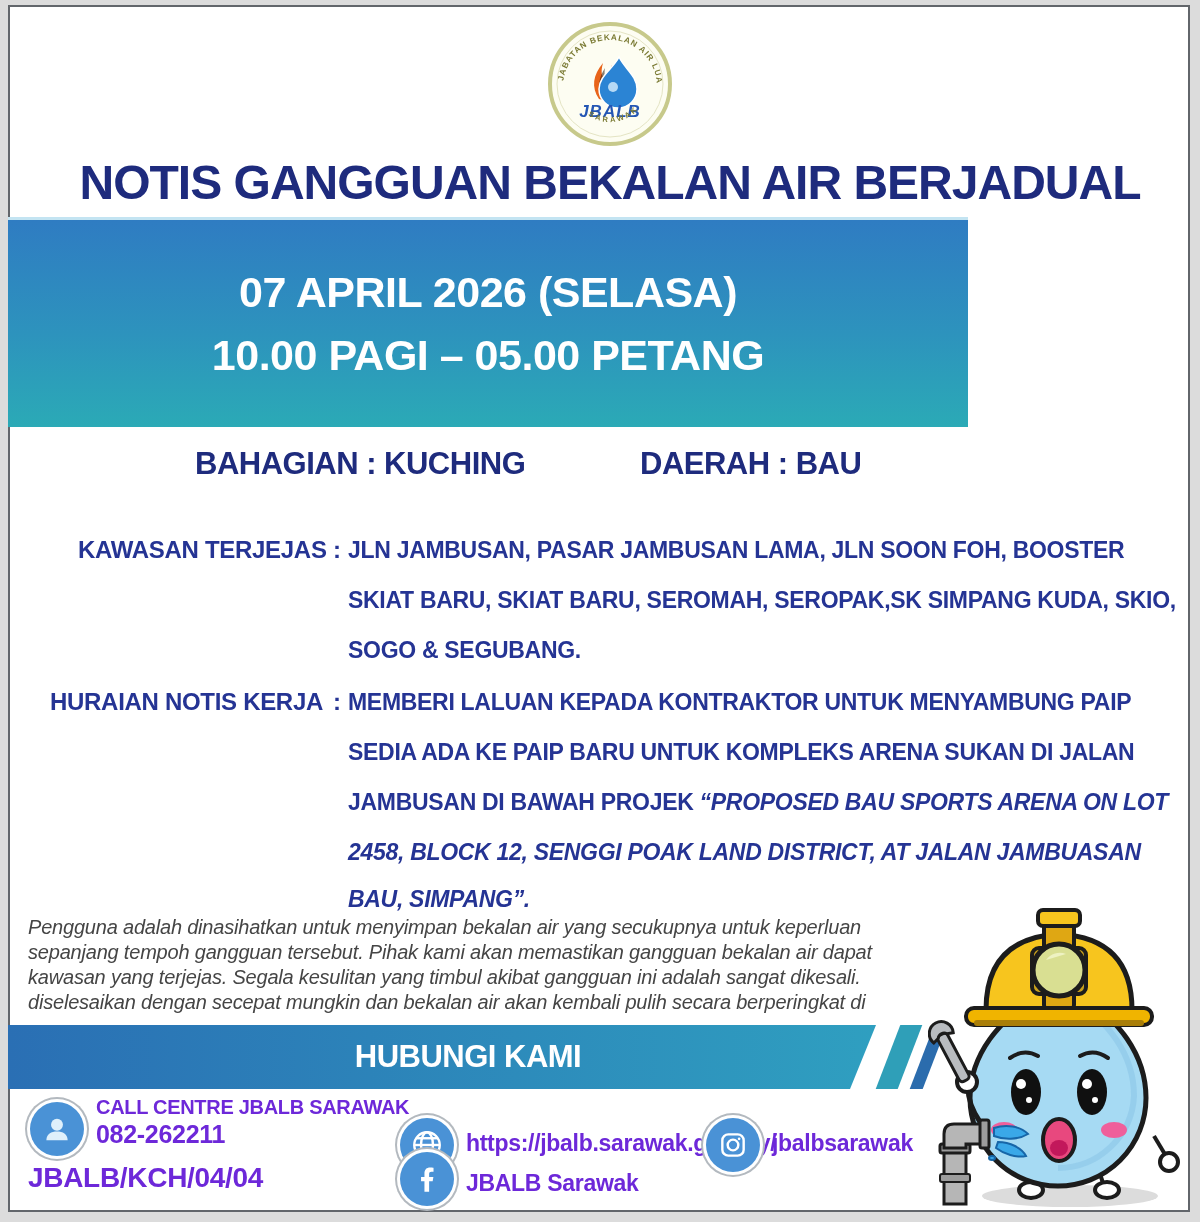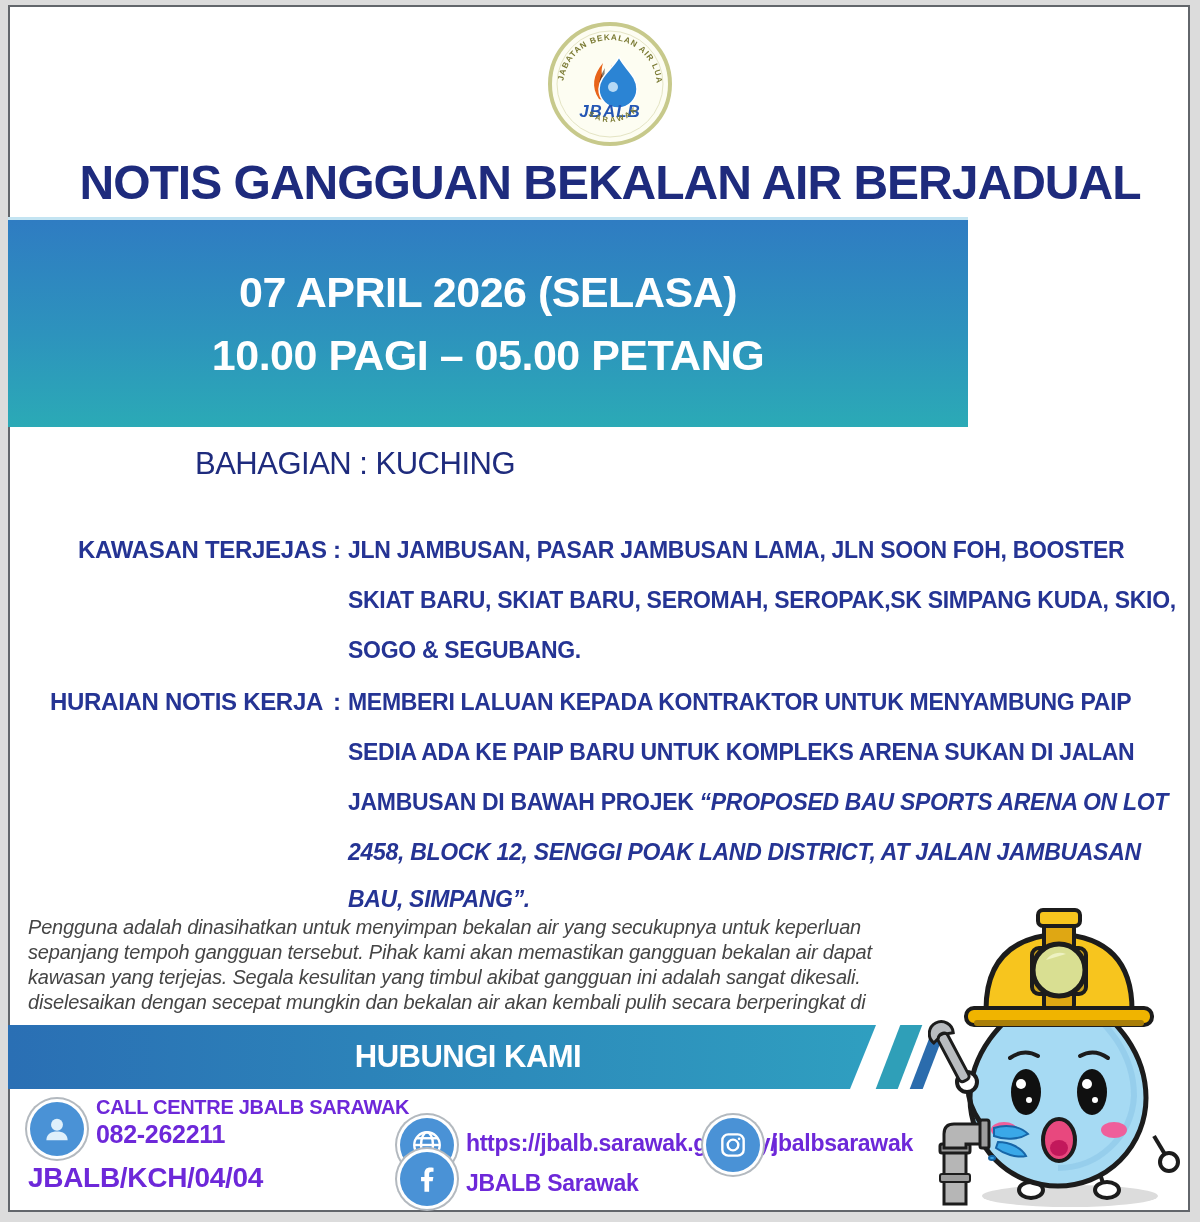--- a/index.html
+++ b/index.html
@@ -15,21 +15,21 @@
     font-size:48px; font-weight:700; letter-spacing:-1px; color:#1e2b7d; }
 
   
   .sched-banner { position:absolute; left:8px; top:217px; width:960px; height:210px;
     background:linear-gradient(180deg,#2f7cc2 0%, #2d93bd 55%, #2baab6 100%);
     border-top:3px solid #c3e4f2;
     display:flex; flex-direction:column; align-items:center; justify-content:center; gap:14px; }
   .sched-line { color:#ffffff; font-size:43px; font-weight:700; letter-spacing:-0.5px; }
 
   
-  .region-line { position:absolute; top:446px; width:1200px; height:40px; color:#1e2b7d; font-weight:400; font-size:31px; letter-spacing:-0.5px; }
+  .region-line { position:absolute; top:446px; width:1200px; height:40px; color:#1e2b7d; font-weight:700; font-size:31px; letter-spacing:-0.5px; }
   .bahagian { position:absolute; left:195px; top:0; }
   .daerah { position:absolute; left:640px; top:0; }
 
   
   .section { position:absolute; color:#253494; font-weight:700; letter-spacing:-0.3px; }
   .sec-label { position:absolute; font-size:24px; white-space:nowrap; }
   .sec-colon { position:absolute; left:333px; font-size:24px; }
   .sec-line { position:absolute; left:348px; font-size:23px; white-space:nowrap; }
   .it { font-style:italic; }
 
@@ -94,20 +94,21 @@
     <div class="main-title">NOTIS GANGGUAN BEKALAN AIR BERJADUAL</div>
   </div>
 
   <div class="sched-banner">
     <div class="sched-line">07 APRIL 2026 (SELASA)</div>
     <div class="sched-line">10.00 PAGI – 05.00 PETANG</div>
   </div>
 
   <div class="region-line">
     <span class="bahagian">BAHAGIAN : KUCHING</span>
+    <span class="daerah">DAERAH : BAU</span>
   </div>
 
   <div class="section">
     <div class="sec-label" style="left:78px; top:536px;">KAWASAN TERJEJAS</div>
     <div class="sec-colon" style="top:536px;">:</div>
     <div class="sec-line" style="top:537px;">JLN JAMBUSAN, PASAR JAMBUSAN LAMA, JLN SOON FOH, BOOSTER</div>
     <div class="sec-line" style="top:587px;">SKIAT BARU, SKIAT BARU, SEROMAH, SEROPAK,SK SIMPANG KUDA, SKIO,</div>
     <div class="sec-line" style="top:637px;">SOGO &amp; SEGUBANG.</div>
   </div>
 

